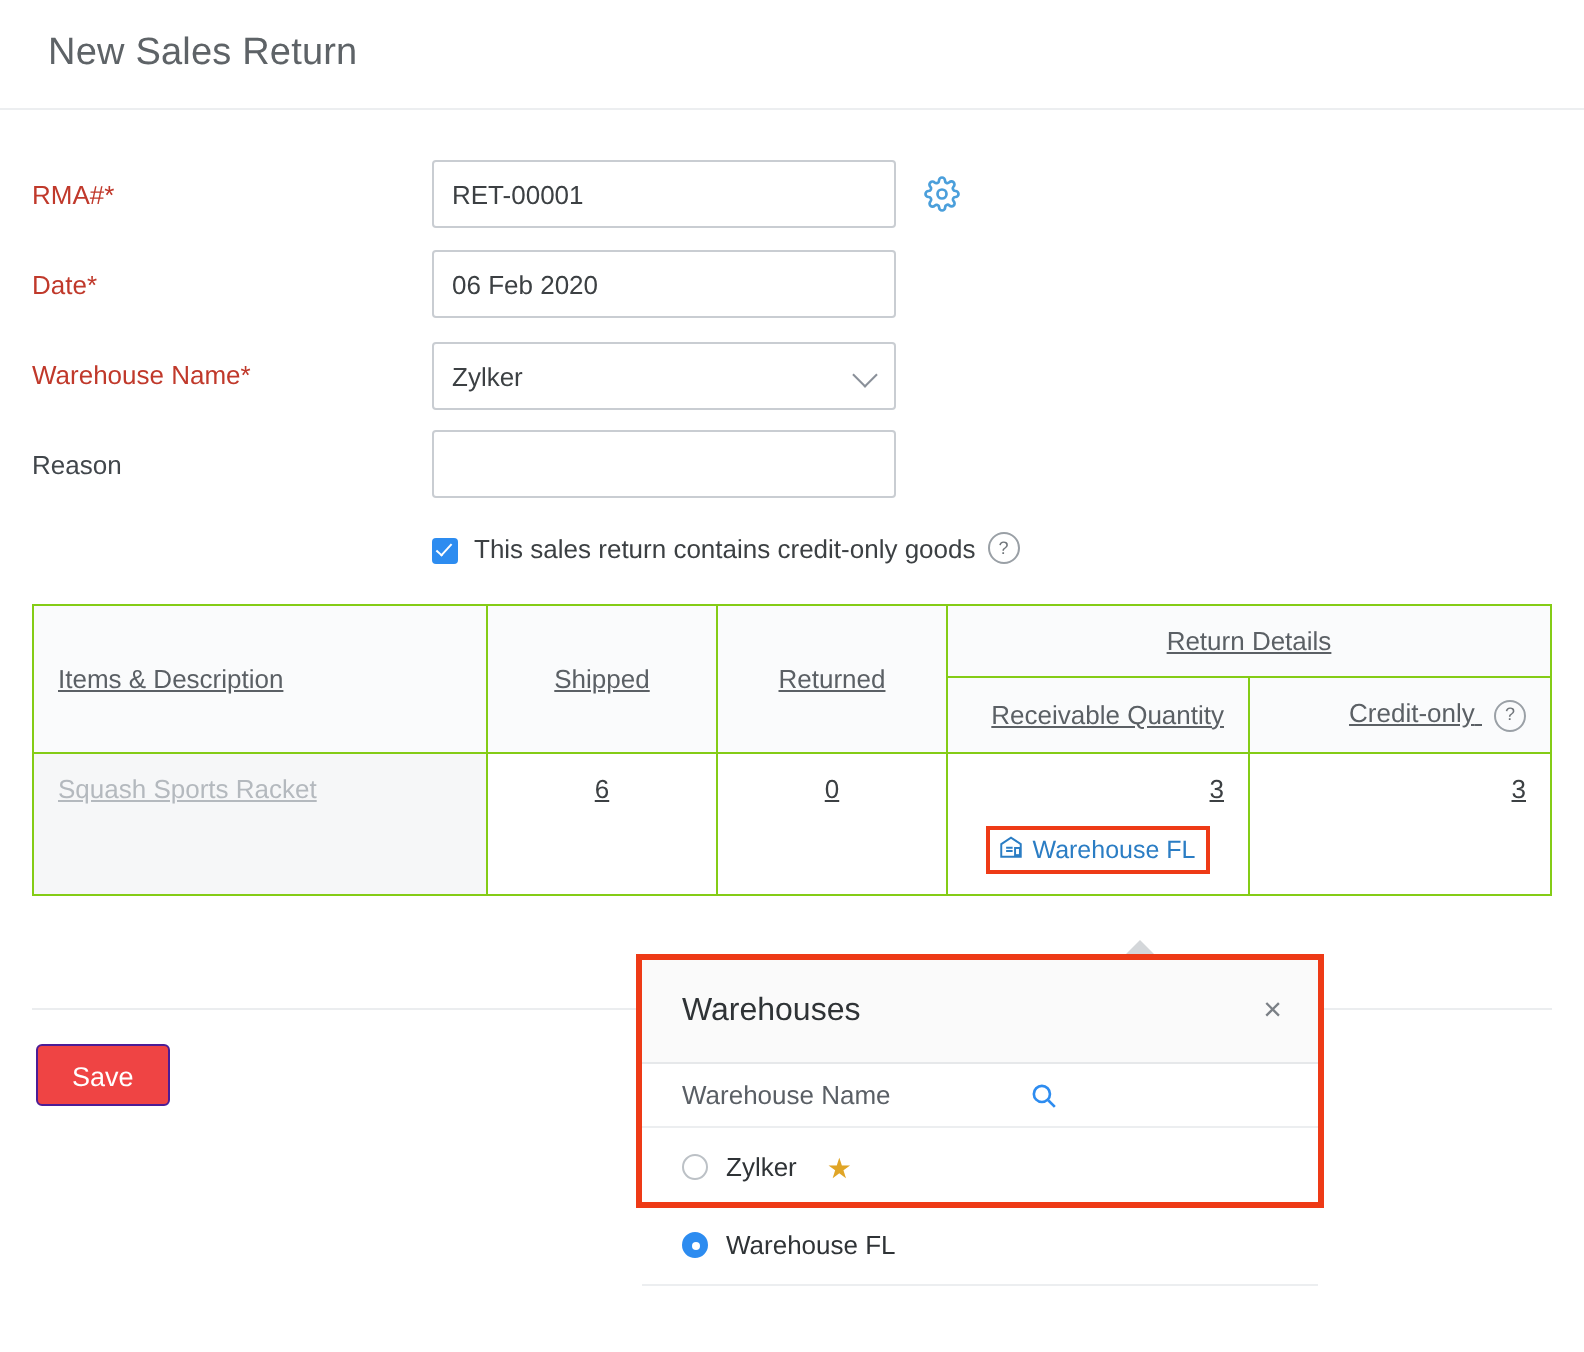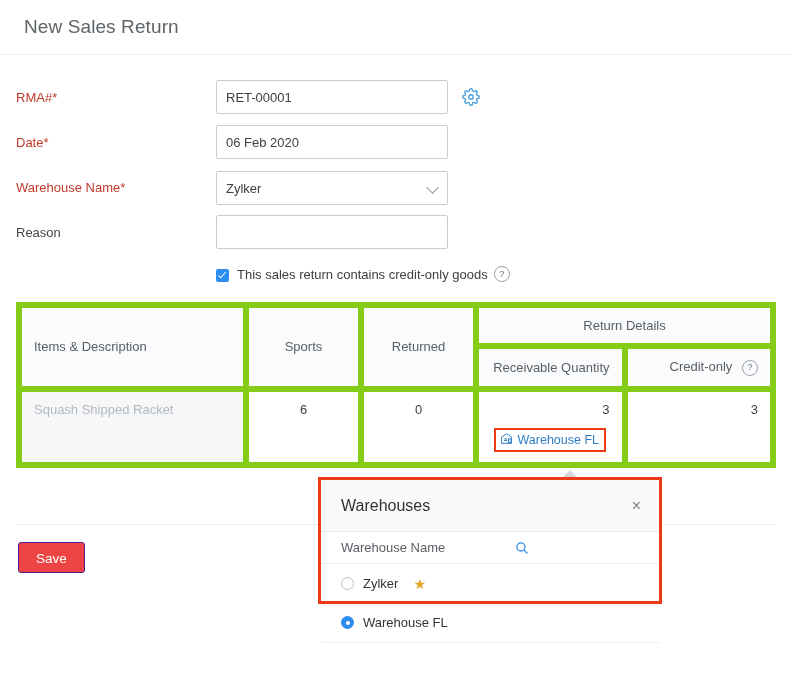--- a/index.html
+++ b/index.html
@@ -146,22 +146,23 @@
   .items-table-wrap {
     margin: 4px 16px 0 16px;
   }
   table.items {
     width: 760px;
     border-collapse: collapse;
     table-layout: fixed;
     font-size: 13px;
   }
   table.items th, table.items td {
-    border: 6px solid #84cc16;
-    box-sizing: border-box;
+    border: 1px solid #84cc16;
+    box-sizing: border-box;
+    text-decoration: underline;
   }
   table.items th {
     background: #fafbfc;
     font-weight: normal;
     color: #5b6065;
     padding: 10px 12px;
     vertical-align: middle;
   }
   th.col-items   { width: 227px; text-align: left; }
   th.col-shipped { width: 115px; text-align: center; }
@@ -383,35 +384,35 @@
     <span class="check-label">This sales return contains credit-only goods</span>
     <span class="help-circle">?</span>
   </div>
 </div>
 
 <div class="items-table-wrap">
   <table class="items">
     <thead>
       <tr>
         <th class="col-items" rowspan="2">Items &amp; Description</th>
-        <th class="col-shipped" rowspan="2">Sports</th>
+        <th class="col-shipped" rowspan="2">Shipped</th>
         <th class="col-returned" rowspan="2">Returned</th>
         <th class="col-details" colspan="2">Return Details</th>
       </tr>
       <tr>
         <th class="col-recv">Receivable Quantity</th>
         <th class="col-credit">
           <span>Credit-only</span>
           <span class="help-circle">?</span>
         </th>
       </tr>
     </thead>
     <tbody>
       <tr>
-        <td class="cell-item">Squash Shipped Racket</td>
+        <td class="cell-item">Squash Sports Racket</td>
         <td class="cell-num">6</td>
         <td class="cell-num">0</td>
         <td class="cell-right">
           <span>3</span>
           <div class="wh-link-line">
             <span class="wh-link-box">
               <span>
                 <svg viewBox="0 0 16 16" width="13" height="13" fill="none" stroke="#2b7dc4" stroke-width="1.2">
                   <path d="M2 6.2 8 2.2l6 4V14H2z"></path>
                   <path d="M5 8.5h4M5 10.5h4"></path>

